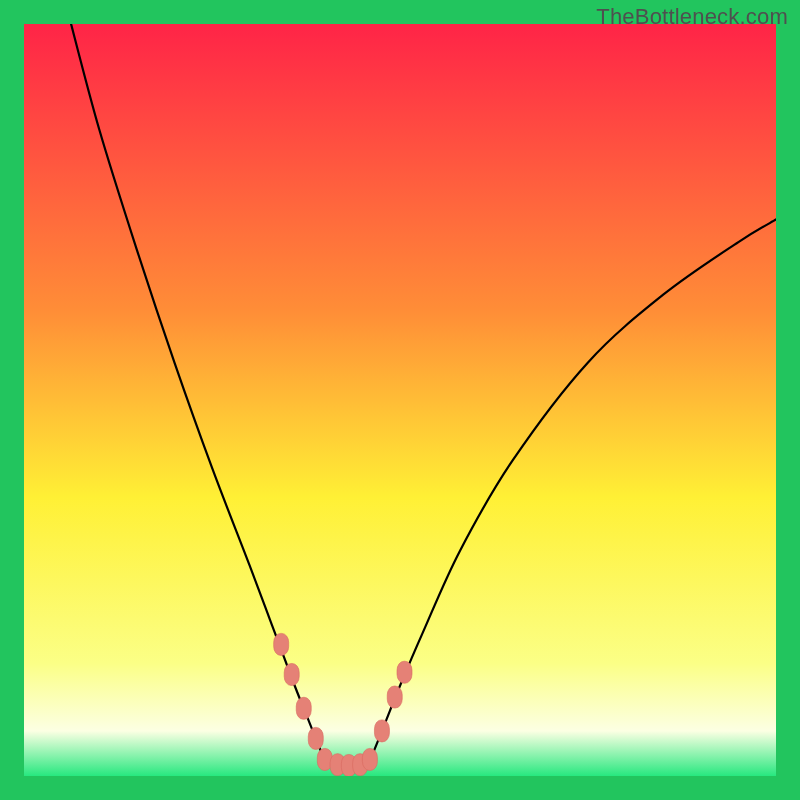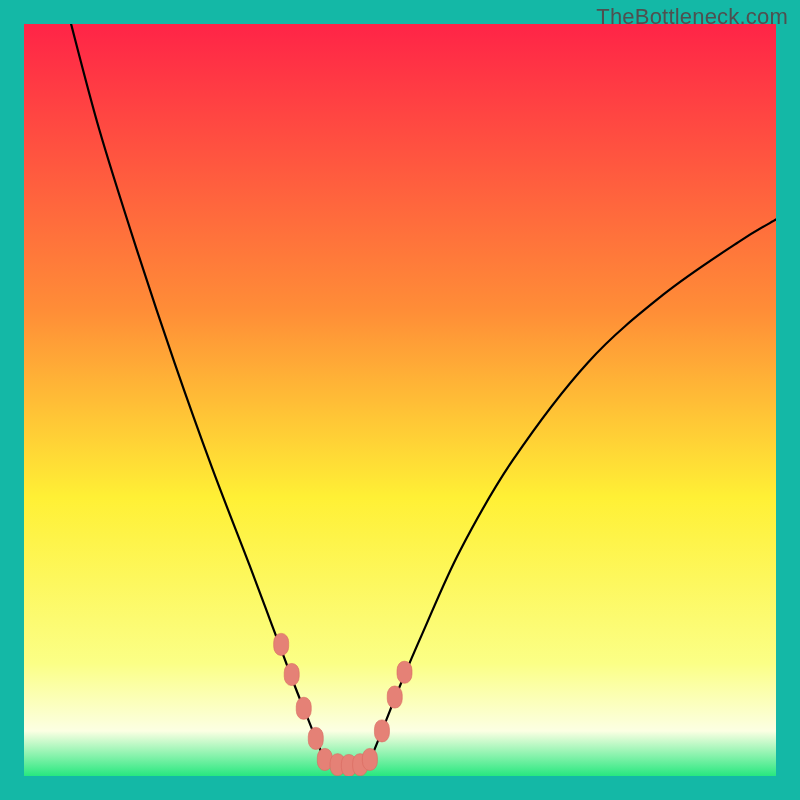--- a/index.html
+++ b/index.html
@@ -7,21 +7,21 @@
     padding: 0;
     width: 800px;
     height: 800px;
     overflow: hidden;
     background: #000;
     font-family: Arial, Helvetica, sans-serif;
   }
   .frame {
     position: absolute;
     inset: 0;
-    background: #14b8a6;
+    background: #22c55e;
   }
   .plot {
     position: absolute;
     left: 24px;
     top: 24px;
     width: 752px;
     height: 752px;
   }
   .attribution {
     position: absolute;

